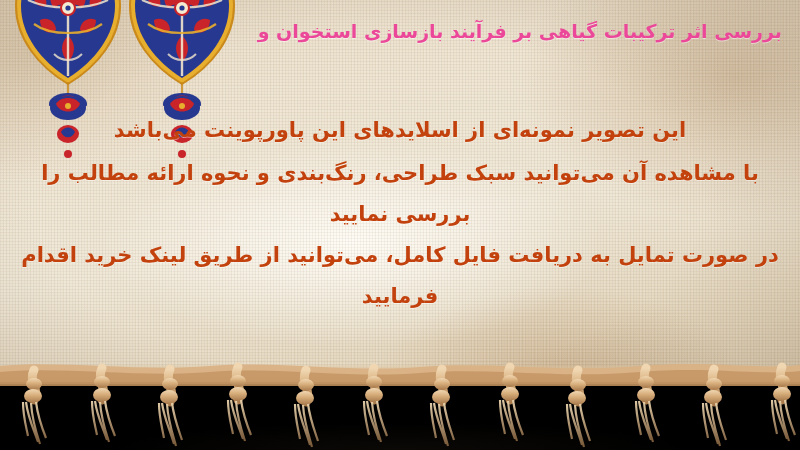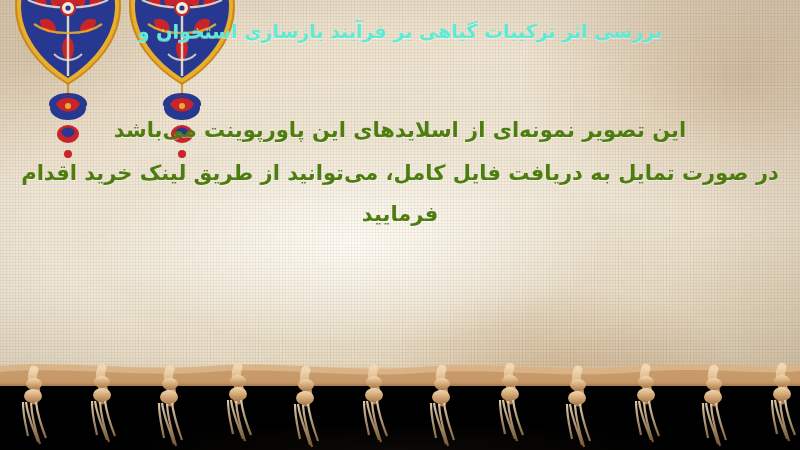--- a/index.html
+++ b/index.html
@@ -45,32 +45,31 @@
   }
   .vign{
     position:absolute;left:0;top:0;width:800px;height:392px;
     background:radial-gradient(ellipse 640px 330px at 46% 52%, rgba(0,0,0,0) 52%, rgba(92,66,34,0.20) 100%);
   }
 
   
   .textwrap{position:absolute;inset:0;}
   .title{
     position:absolute; right:18px; left:18px; top:16px;
-    text-align:center;
-    color:#5eead4;
+    color:#ec4899;
     font-size:19px; line-height:1.62; font-weight:700;
     letter-spacing:.1px;
     text-shadow:0 1px 0 rgba(255,255,255,.45);
   }
   .title .l2{display:block;}
 
   .body{
     position:absolute; right:18px; left:18px; top:110px;
     text-align:center;
-    color:#4d7c0f;
+    color:#c2410c;
     font-size:21px; line-height:1.95; font-weight:700;
     text-shadow:0 1px 0 rgba(255,255,255,.42);
   }
   .body .ln{display:block;}
   .body .ln.first{margin-bottom:2px;}
 
   
   .medallions{position:absolute;left:0;top:-42px;width:250px;height:150px;}
   .med{position:absolute;top:0;width:108px;height:148px;}
   .med.a{left:14px;}
@@ -180,20 +179,21 @@
   </svg>
 
   <div class="textwrap">
 
     <div class="title">
       <span class="l1">بررسی اثر ترکیبات گیاهی بر فرآیند بازسازی استخوان و</span>
     </div>
 
     <div class="body">
       <span class="ln first">این تصویر نمونه‌ای از اسلایدهای این پاورپوینت می‌باشد</span>
+      <span class="ln">با مشاهده آن می‌توانید سبک طراحی، رنگ‌بندی و نحوه ارائه مطالب را بررسی نمایید</span>
       <span class="ln">در صورت تمایل به دریافت فایل کامل، می‌توانید از طریق لینک خرید اقدام فرمایید</span>
     </div>
 
   </div>
 
   <div class="blackband"></div>
   <div class="selvedge"></div>
 
   <svg class="fringe" viewBox="0 0 800 90" preserveAspectRatio="none">
     <defs>

